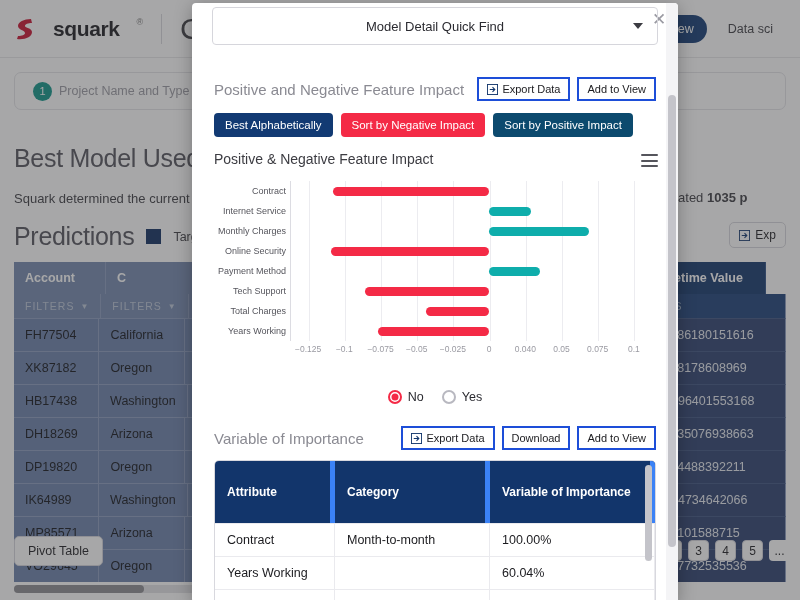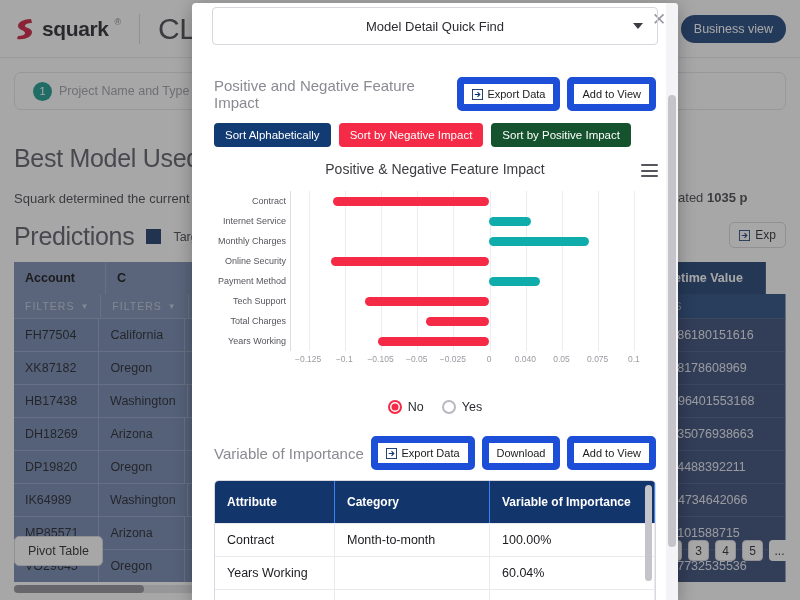--- a/index.html
+++ b/index.html
@@ -16,21 +16,21 @@
     background: #ffffff;
     overflow: hidden;
   }
   .bg-header {
     height: 58px;
     display: flex; align-items: center;
     padding: 0 14px;
     border-bottom: 1px solid #e8e8ea;
     background:#fff;
   }
-  .logo-wrap { display: flex; align-items: flex-start; gap: 6px; }
+  .logo-wrap { display: flex; align-items: flex-start; gap: 17px; }
   .logo-mark { width: 22px; height: 24px; display:block; }
   .logo-text { font-size: 21px; font-weight: 700; color: #1b1b1f; letter-spacing: -0.4px; }
   .logo-reg { font-size: 9px; color:#777; vertical-align: super; }
   .hdr-divider { width:1px; height:30px; background:#d8d8dc; margin:0 18px; }
   .proj-title { font-size: 30px; color: #3c3c42; font-weight: 400; letter-spacing: -0.5px;}
   .proj-sub { font-size: 12px; color:#8a8a92; margin-left: 8px; align-self:flex-end; padding-bottom:6px;}
   .hdr-right { margin-left:auto; display:flex; align-items:center; gap:8px; }
   .view-tab {
     font-size: 12.5px; padding: 7px 13px; border-radius: 16px;
     color: #fff; background:#123a73; white-space:nowrap;
@@ -63,21 +63,21 @@
   .exp-btn-bg {
     position:absolute; right:14px; top:222px;
     border:1px solid #d6d6dc;border-radius:5px;background:#fff;
     font-size:12px;color:#1b1b1f;padding:5px 9px;display:flex;gap:5px;align-items:center;
   }
 
   
   .bg-table { position:absolute; left:14px; top:262px; right:14px; }
   .bg-tr { display:flex; }
   .bg-th {
-    background:#7388ad; color:#000000; font-size:12.5px; font-weight:700;
+    background:#7388ad; color:#ffffff; font-size:12.5px; font-weight:700;
     padding:9px 11px; border-right:1px solid #8b9cbd; white-space:nowrap;
   }
   .bg-thead-dark { background:#12356b !important; color:#fff !important; border-right:1px solid #2b4d84 !important;}
   .bg-tf {
     background:#7388ad; color:#bcc6d8; font-size:10.5px; letter-spacing:1px;
     padding:6px 11px; border-right:1px solid #8b9cbd; display:flex; align-items:center; gap:6px;
   }
   .bg-tf-dark { background:#1b3f77 !important; color:#9fb0ca !important;}
   .bg-td {
     background:#6a80a9; color:#101219; font-size:12.5px;
@@ -125,37 +125,37 @@
   }
   .quickfind .chev {
     position:absolute; right:14px; top:50%; transform:translateY(-50%);
     width:0;height:0;border-left:5px solid transparent;border-right:5px solid transparent;
     border-top:6px solid #3c3c42;
   }
   .sec-head { display:flex; align-items:center; margin-top:18px; }
   .sec-title { font-size:15px; color:#8a8a92; font-weight:400; }
   .sec-btns { margin-left:auto; display:flex; gap:7px; }
   .obtn {
-    border:7px solid #1d4ed8; border-radius:5px; background:#fff;
+    border:2px solid #1d4ed8; border-radius:0; background:#fff;
     font-size:11px; color:#1b1b1f; padding:4px 8px;
     display:flex; align-items:center; gap:4px; white-space:nowrap;
   }
   .sort-row { display:flex; gap:8px; margin-top:12px; }
   .sbtn {
     border:none; border-radius:4px; color:#fff;
     font-size:11.5px; padding:6px 11px; white-space:nowrap;
   }
   .sbtn.alpha { background:#123a73; }
   .sbtn.neg { background:#f42a46; }
-  .sbtn.pos { background:#14532d; }
+  .sbtn.pos { background:#0c4a6e; }
 
   
   .chart-box { margin-top:14px; position:relative; height:235px; }
   .chart-title {
-    text-align:center; font-size:14px; color:#3c3c42; font-weight:400;
+    font-size:14px; color:#3c3c42; font-weight:400;
   }
   .burger {
     position:absolute; right:-2px; top:3px; width:17px; height:13px;
     display:flex; flex-direction:column; justify-content:space-between;
   }
   .burger i { display:block; height:2px; background:#55555c; border-radius:1px;}
   .plot { position:relative; margin-top:14px; height:178px; }
   .ylabels {
     position:absolute; left:0; top:0; width:72px; height:160px;
     display:flex; flex-direction:column; justify-content:space-around;
@@ -182,21 +182,21 @@
   }
 
   
   .vi-table {
     margin-top:10px; border:1px solid #d8d8de; border-radius:5px;
     overflow:hidden; position:relative;
   }
   .vi-row { display:flex; }
   .vi-th {
     background:#12356b; color:#fff; font-size:12px; font-weight:700;
-    padding:14px 12px; border-right:1px solid #3b82f6;
+    padding:24px 12px; border-right:5px solid #3b82f6;
   }
   .vi-td {
     font-size:12.5px; color:#1b1b1f; padding:9px 12px;
     border-right:1px solid #eaeaee; border-top:1px solid #eaeaee;
     background:#fff;
   }
   .c1 { width:120px; } .c2 { width:155px; } .c3 { flex:1; }
   .vi-scroll {
     position:absolute; right:3px; top:4px; width:7px; height:96px;
     background:#c4c4ca; border-radius:4px;
@@ -223,20 +223,21 @@
         <path d="M17 2 C10 2 4 5 4 9 c0 4 7 4 7 7 0 2-3 3-7 3 l-1 3 c8 1 15-2 15-7 0-4-7-4-7-6 0-2 3-3 7-3 z" fill="#c8102e"></path>
       </svg>
       <span class="logo-text">squark</span>
       <span class="logo-reg">®</span>
     </div>
     <div class="hdr-divider"></div>
     <span class="proj-title">CLTV</span>
     <span class="proj-sub">REG</span>
     <div class="hdr-right">
       <span class="view-tab">Business view</span>
+      <span class="view-tab inactive">Data sci</span>
     </div>
   </div>
 
   <div class="stepper">
     <div class="step">
       <span class="step-num">1</span>
       <span class="step-lbl">Project Name and Type</span>
     </div>
     <div class="step-sep"></div>
     <div class="step">
@@ -377,21 +378,21 @@
             <rect x="0.5" y="0.5" width="11" height="11" fill="none" stroke="#12356b"></rect>
             <path d="M3 6 h5 M6 3.5 L8.5 6 L6 8.5" fill="none" stroke="#12356b" stroke-width="1.2"></path>
           </svg>
           <span>Export Data</span>
         </div>
         <div class="obtn">Add to View</div>
       </div>
     </div>
 
     <div class="sort-row">
-      <div class="sbtn alpha">Sort Alphabetically</div>
+      <div class="sbtn alpha">Best Alphabetically</div>
       <div class="sbtn neg">Sort by Negative Impact</div>
       <div class="sbtn pos">Sort by Positive Impact</div>
     </div>
 
     <div class="chart-box">
       <div class="chart-title">Positive &amp; Negative Feature Impact</div>
       <div class="burger">
           <i></i>
           <i></i>
           <i></i>
@@ -441,21 +442,21 @@
             <div class="barrow" style="height: 20px;">
               <div class="bar neg" title="Total Charges: -0.0435" style="left: 37.6%; width: 17.4%; top: 5.5px;"></div>
             </div>
             <div class="barrow" style="height: 20px;">
               <div class="bar neg" title="Years Working: -0.0765" style="left: 24.4%; width: 30.6%; top: 5.5px;"></div>
             </div>
           </div>
         <div class="xlabels" id="xlabels">
             <span style="left: 5%;">−0.125</span>
             <span style="left: 15%;">−0.1</span>
-            <span style="left: 25%;">−0.105</span>
+            <span style="left: 25%;">−0.075</span>
             <span style="left: 35%;">−0.05</span>
             <span style="left: 45%;">−0.025</span>
             <span style="left: 55%;">0</span>
             <span style="left: 65%;">0.040</span>
             <span style="left: 75%;">0.05</span>
             <span style="left: 85%;">0.075</span>
             <span style="left: 95%;">0.1</span>
           </div>
       </div>
     </div>

